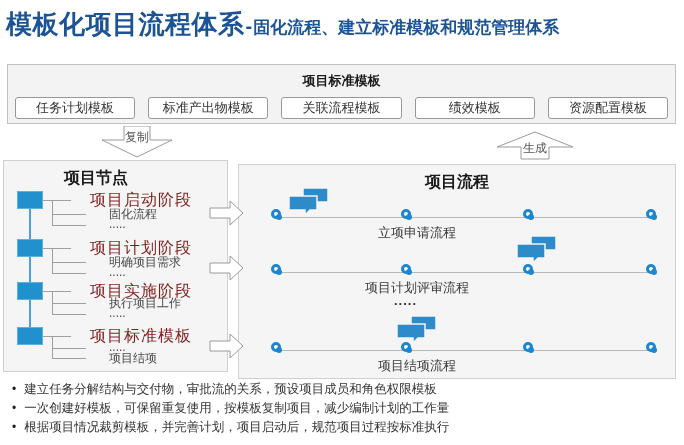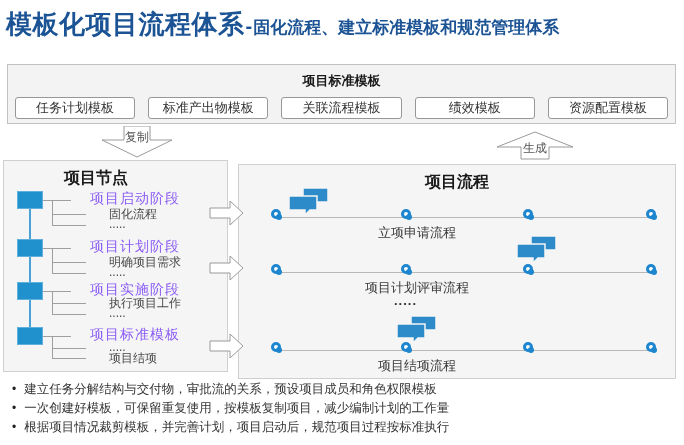--- a/index.html
+++ b/index.html
@@ -40,21 +40,21 @@
   .panel-left  .panel-hdr { left:60px; top:7px; }
   .panel-right .panel-hdr { left:0; right:0; top:7px; text-align:center; }
 
   
   .tree-vline { position:absolute; left:25px; top:39px; width:2px; height:136px; background:#4aa1d6; }
   .tree-sq { position:absolute; left:13px; width:26px; height:18px;
              background:#2191ce; border:1px solid #5fb0dd; }
   .tl { position:absolute; background:#9f9f9f; }
   .tl-h { height:1px; }
   .tl-v { width:1px; }
-  .stage-label { position:absolute; left:86px; font-size:14px; color:#8b5cf6; white-space:nowrap; letter-spacing:1px; }
+  .stage-label { position:absolute; left:86px; font-size:16px; color:#7f1d1d; white-space:nowrap; letter-spacing:1px; }
   .sub-label   { position:absolute; left:105px; font-size:12px; color:#4a4a4a; white-space:nowrap; }
 
   
   .flow-line { position:absolute; left:40px; width:375px; height:1px; background:#b8b8b8; }
   .flow-node { position:absolute; width:10px; height:10px; border:3px solid #1d86cf;
                border-radius:50%; background:#ffffff; }
   .flow-node::after { content:""; position:absolute; left:2px; top:2px; width:6px; height:6px;
                border-radius:50%; background:#1d86cf; }
   .flow-label { position:absolute; left:178px; transform:translateX(-50%);
                font-size:13px; color:#3a3a3a; white-space:nowrap; }

